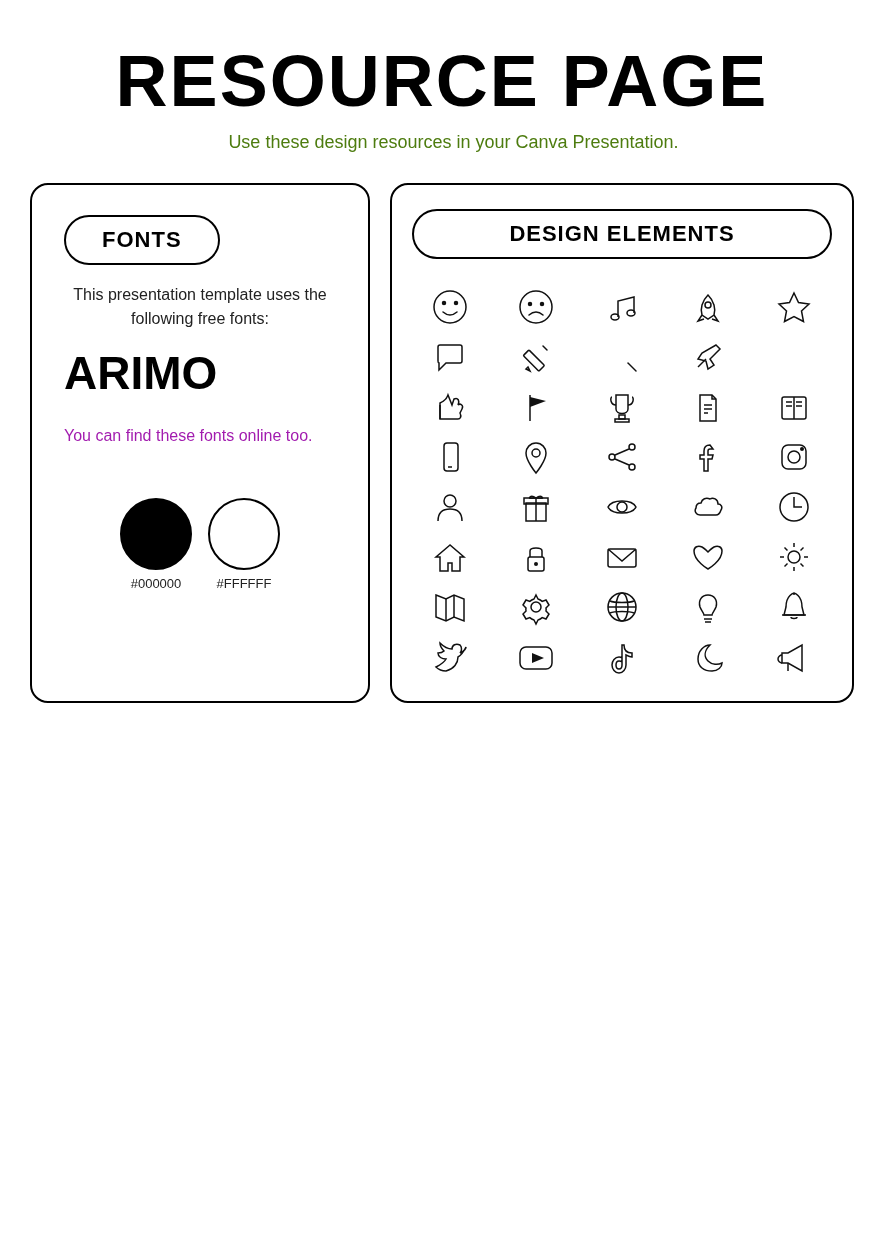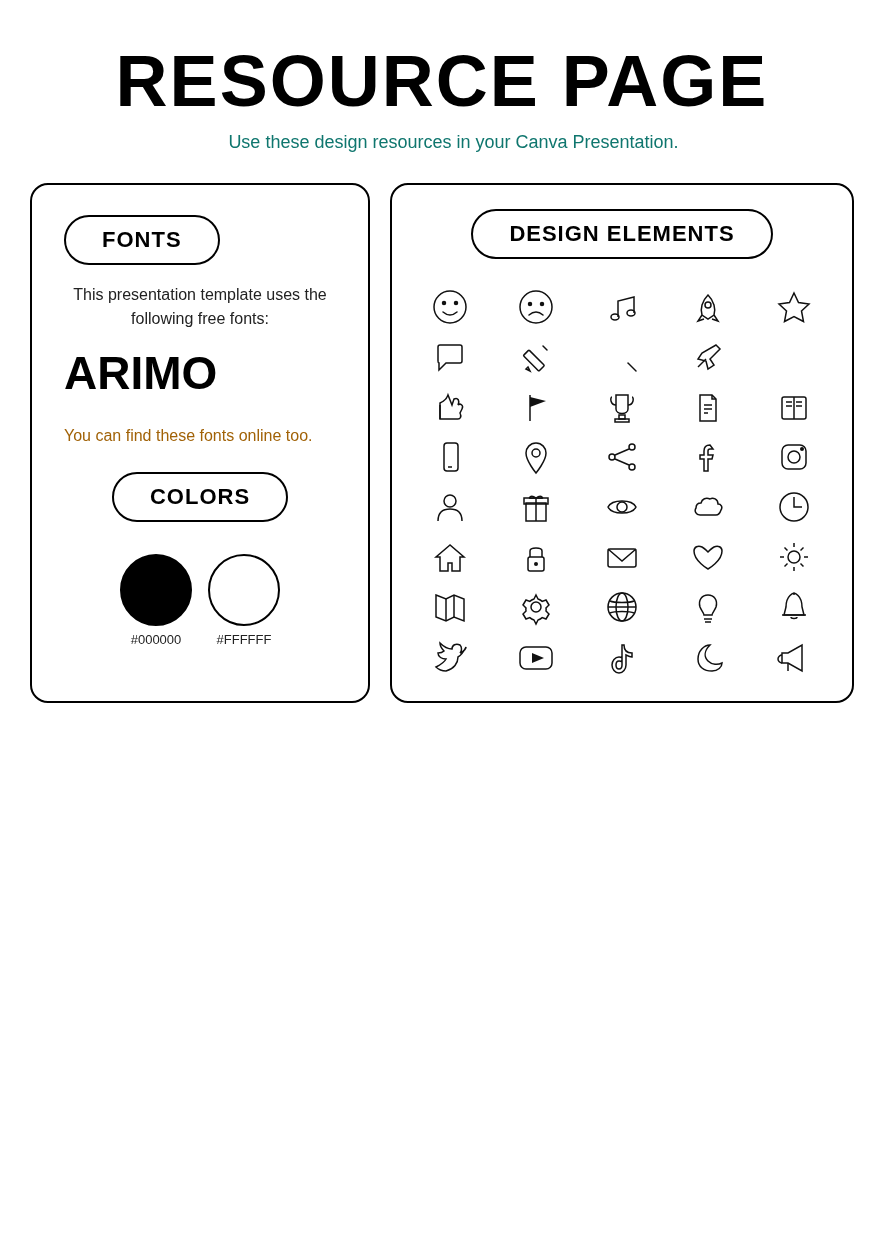--- a/index.html
+++ b/index.html
@@ -17,21 +17,21 @@
       font-size: 72px;
       font-weight: 900;
       letter-spacing: 2px;
       text-align: left;
       color: #000;
       margin-bottom: 10px;
     }
     .page-subtitle {
       font-size: 18px;
       text-align: center;
-      color: #0f766e;
+      color: #4d7c0f;
       margin-bottom: 30px;
       margin-left: 23px;
     }
     .main-grid {
       display: flex;
       flex-direction: row;
       gap: 20px;
       width: 100%;
     }
     .left-panel {
@@ -43,21 +43,20 @@
       flex-direction: column;
       align-items: flex-start;
     }
     .right-panel {
       flex: 1;
       border: 2px solid #000;
       border-radius: 18px;
       padding: 24px 20px;
       display: flex;
       flex-direction: column;
-      align-items: center;
     }
     .section-label {
       border: 2px solid #000;
       border-radius: 30px;
       padding: 10px 36px;
       font-size: 22px;
       font-weight: 900;
       letter-spacing: 1px;
       text-align: center;
       margin-bottom: 18px;
@@ -72,23 +71,23 @@
     .font-name {
       font-size: 46px;
       font-weight: 900;
       text-align: center;
       color: #000;
       margin-bottom: 24px;
     }
     .fonts-find {
       font-size: 16px;
       text-align: center;
-      color: #a16207;
+      color: #a21caf;
       line-height: 1.5;
-      margin-bottom: 24px;
+      margin-bottom: 36px;
     }
     .colors-section {
       width: 100%;
       display: flex;
       flex-direction: column;
       align-items: center;
     }
     .color-swatches {
       display: flex;
       flex-direction: row;
@@ -144,21 +143,20 @@
 
 <div class="main-grid">
 
   <div class="left-panel">
     <div class="section-label">FONTS</div>
     <p class="fonts-description">This presentation template uses the following free fonts:</p>
     <div class="font-name">ARIMO</div>
     <p class="fonts-find">You can find these fonts online too.</p>
 
     <div class="colors-section">
-      <div class="section-label">COLORS</div>
       <div class="color-swatches">
         <div class="color-swatch-item">
           <div class="color-circle" style="background:#000000; border-color:#000;"></div>
           <span class="color-hex">#000000</span>
         </div>
         <div class="color-swatch-item">
           <div class="color-circle" style="background:#FFFFFF; border-color:#000;"></div>
           <span class="color-hex">#FFFFFF</span>
         </div>
       </div>

